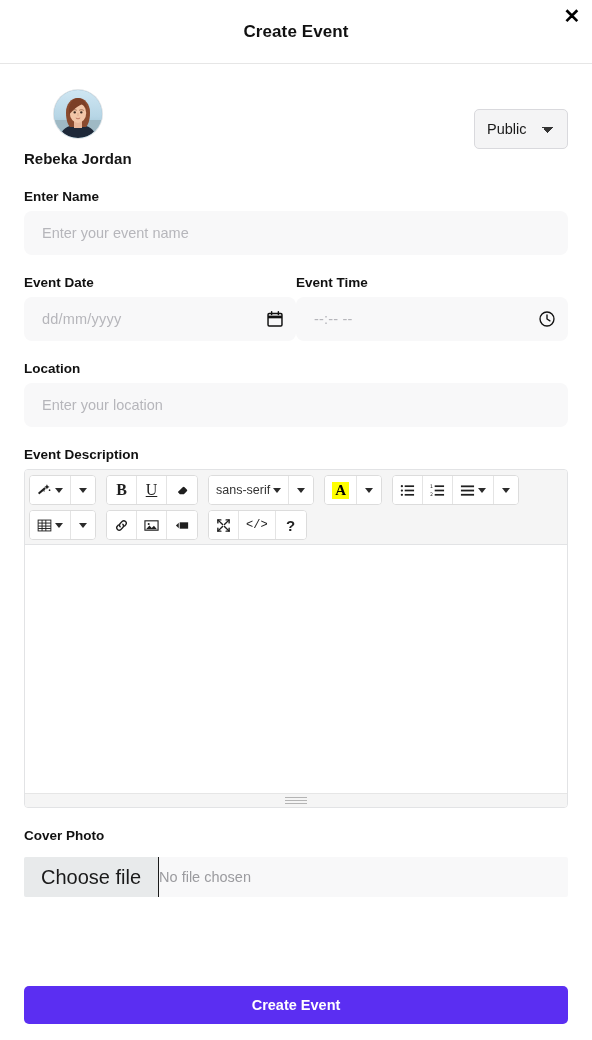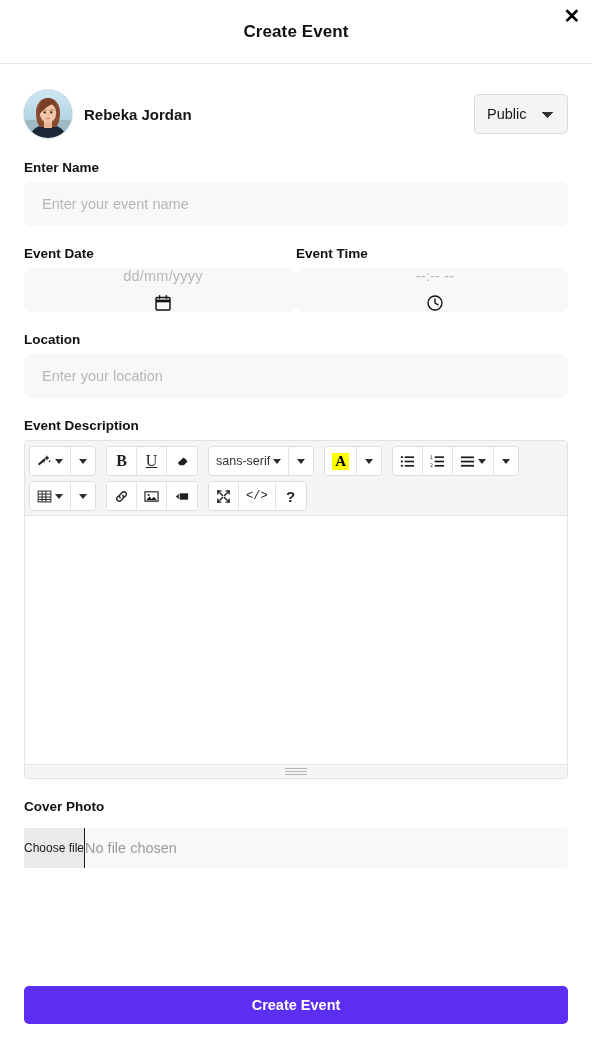--- a/index.html
+++ b/index.html
@@ -57,20 +57,21 @@
     display: flex;
     align-items: center;
     justify-content: space-between;
     padding-top: 26px;
     padding-bottom: 2px;
   }
   .user-left {
     display: flex;
     align-items: center;
     gap: 12px;
+    flex-direction: column;
   }
   .avatar {
     width: 48px;
     height: 48px;
     border-radius: 50%;
     overflow: hidden;
     flex: 0 0 48px;
     position: relative;
     background: #9fc3d6;
     box-shadow: 0 0 0 1px #dfe3e6;
@@ -140,21 +141,20 @@
     border-radius: 8px;
     padding: 0 12px 0 18px;
     font-family: "Liberation Sans", sans-serif;
     font-size: 14.5px;
     color: #b6b6bb;
     outline: none;
     display: flex;
     align-items: center;
     justify-content: space-between;
     cursor: text;
-    flex-direction: column;
   }
   .dt-input .ph { color: #b6b6bb; letter-spacing: .2px; }
   .dt-icon { width: 18px; height: 18px; color: #111; flex: 0 0 18px; }
   .dt-icon svg { display:block; width:100%; height:100%; }
 
   
   .editor {
     border: 1px solid #e2e3e5;
     border-radius: 4px;
     background: #fff;
@@ -250,23 +250,23 @@
     background: #f8f8f9;
     display: flex;
     align-items: stretch;
     border-radius: 2px;
     overflow: hidden;
   }
   .file-btn {
     background: #e8eaeb;
     border: none;
     border-right: 1px solid #1a1a1a;
-    padding: 0 0;
-    font-family: "Liberation Sans", sans-serif;
-    font-size: 12px;
+    padding: 0 17px;
+    font-family: "Liberation Sans", sans-serif;
+    font-size: 20px;
     color: #1a1a1a;
     cursor: pointer;
   }
   .file-status {
     display: flex;
     align-items: center;
     font-size: 14.5px;
     color: #9b9b9f;
   }
 

